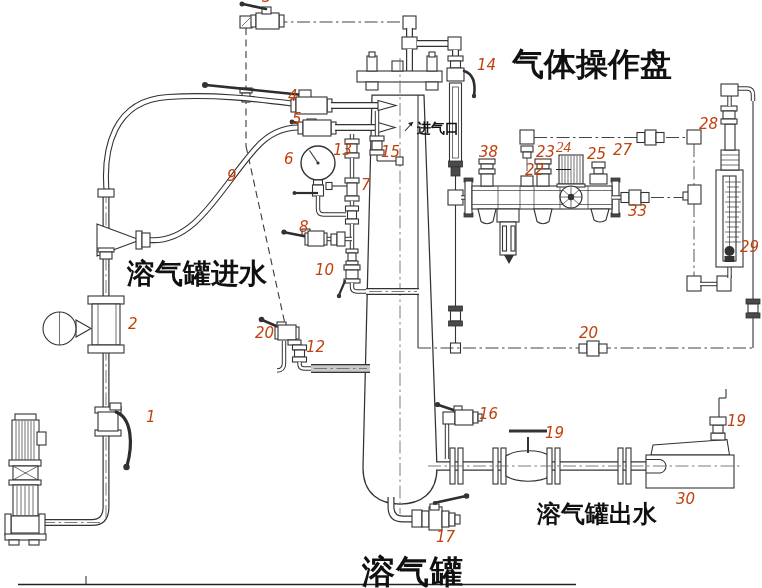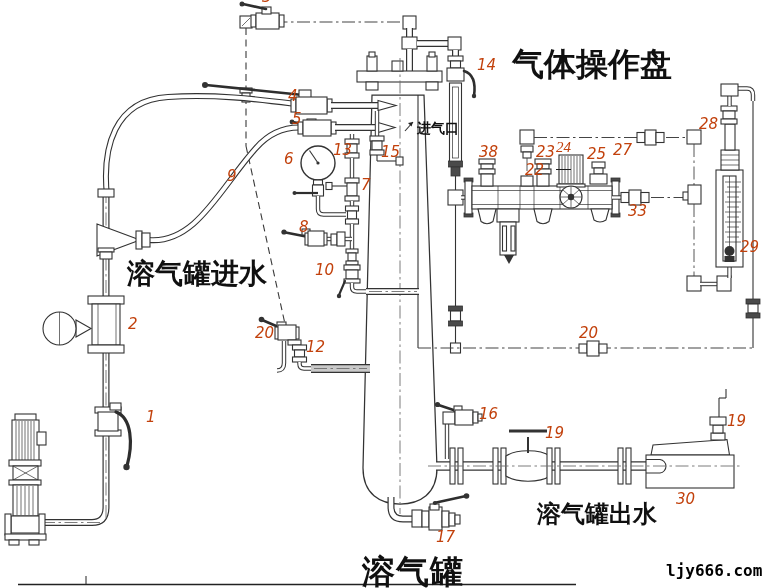--- a/index.html
+++ b/index.html
@@ -536,15 +536,14 @@
 <span class="pn" style="left:525px;top:163px">22</span>
 <span class="pn" style="left:536px;top:145px">23</span>
 <span class="pn u" style="left:556px;top:140px">24</span>
 <span class="pn" style="left:587px;top:147px">25</span>
 <span class="pn" style="left:628px;top:204px">33</span>
 <span class="pn" style="left:613px;top:143px">27</span>
 <span class="pn" style="left:699px;top:117px">28</span>
 <span class="pn" style="left:740px;top:240px">29</span>
 <span class="pn" style="left:579px;top:326px">20</span>
 
-<div class="wm" style="left:666px;top:561px">ljy666.com</div>
 
 </div>
 
 </body></html>

